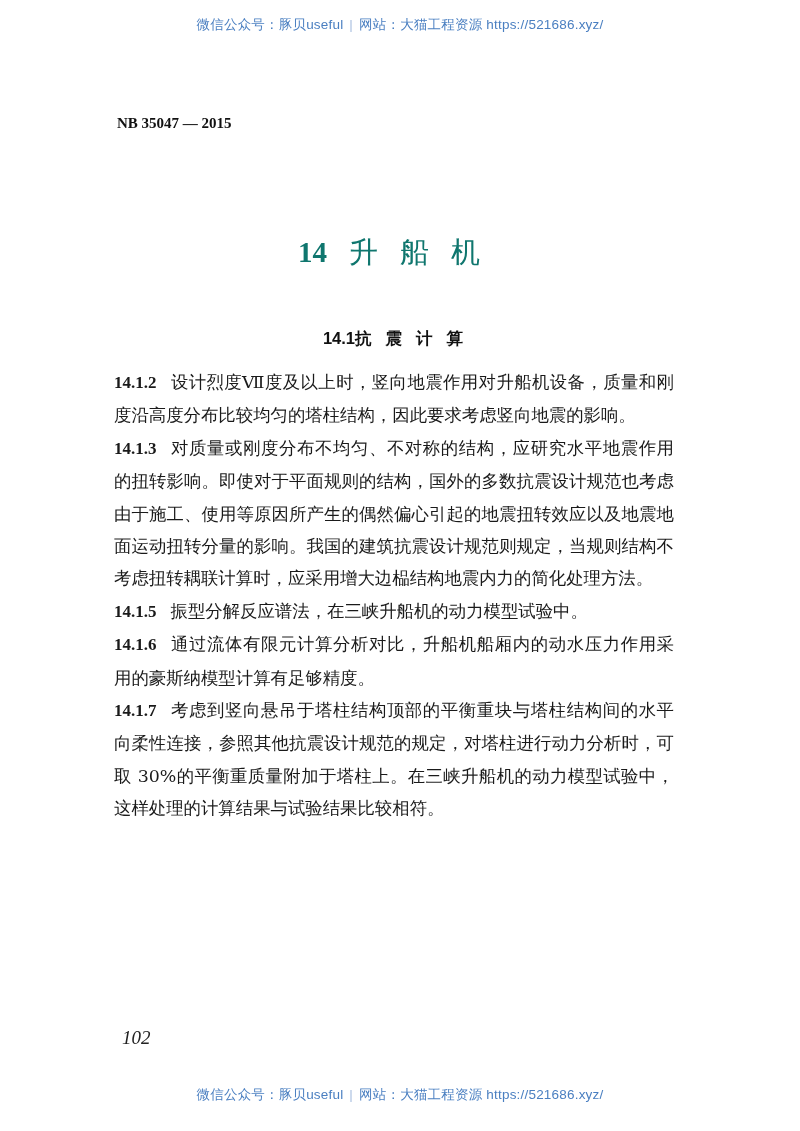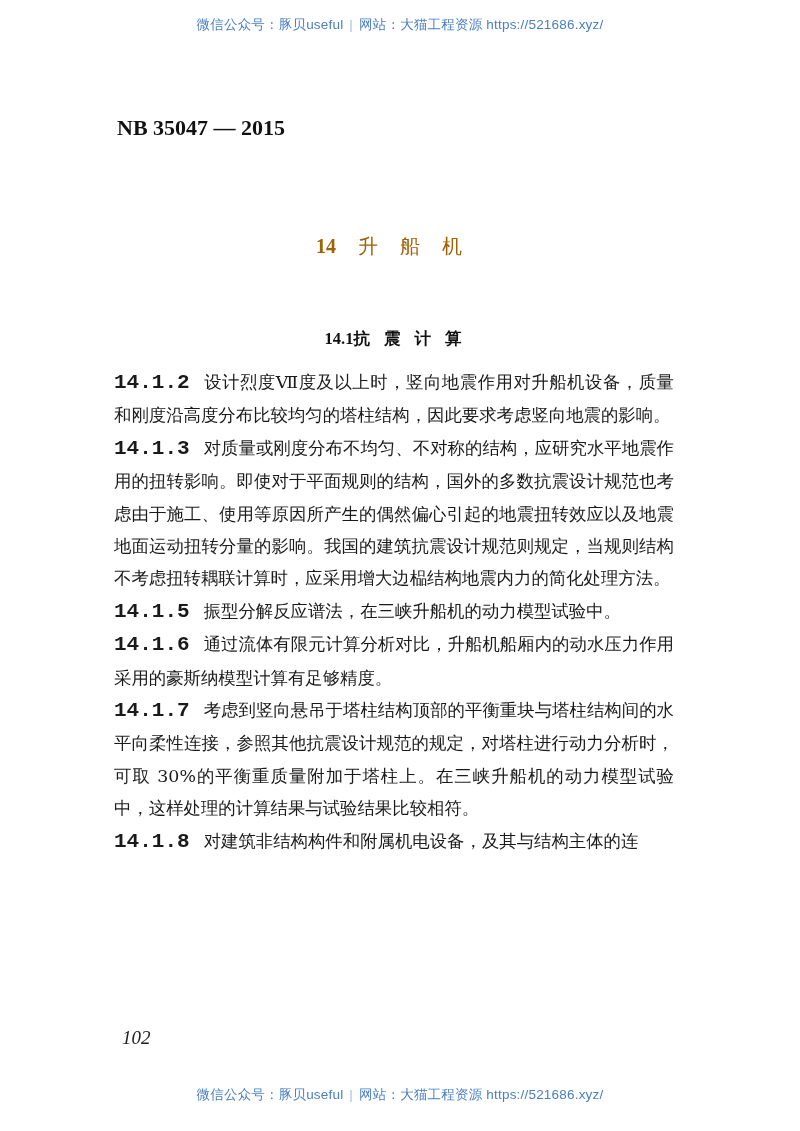--- a/index.html
+++ b/index.html
@@ -4,33 +4,33 @@
 <style>
   html, body { margin: 0; padding: 0; background: #ffffff; }
   body { width: 800px; height: 1131px; position: relative; overflow: hidden;
          font-family: "DejaVu Serif", "Liberation Serif", serif; color: #1a1a1a; }
   .watermark { position: absolute; left: 0; width: 800px; text-align: center;
                font-size: 13.5px; color: #4a7fc1; font-family: Liberation Sans, sans-serif; letter-spacing: 0.2px; }
   .watermark .sep { color: #a9c0e0; margin: 0 6px; }
   .wm-top { top: 16px; }
   .wm-bottom { top: 1086px; }
   .std-code { position: absolute; left: 117px; top: 115px; font-family: "Liberation Serif", serif;
-              font-weight: bold; font-size: 22px; color: #111; }
+              font-weight: bold; font-size: 15px; color: #111; }
   .chapter { position: absolute; left: 0; width: 800px; top: 233px; text-align: center;
-             font-size: 20px; color: #a16207; }
+             font-size: 29px; color: #0f766e; }
   .chapter .num { font-family: "Liberation Serif", serif; font-weight: bold; margin-right: 22px; }
   .chapter .t { letter-spacing: 22px; }
   .section { position: absolute; left: 0; width: 800px; top: 328px; text-align: center;
              font-size: 16.5px; font-weight: bold; color: #111; }
-  .section .num { font-family: Liberation Serif, serif; margin-right: 0; }
+  .section .num { font-family: Liberation Sans, sans-serif; margin-right: 0; }
   .section .t { letter-spacing: 14px; }
   .content { position: absolute; left: 114px; top: 366px; width: 560px;
              font-size: 17.4px; line-height: 32.4px; text-align: justify; }
   .clause { margin: 0; }
-  .clause .cn { font-family: Liberation Mono, monospace; font-weight: bold; font-size: 21px; margin-right: 14px; }
+  .clause .cn { font-family: Liberation Serif, serif; font-weight: bold; font-size: 17px; margin-right: 14px; }
   .page-num { position: absolute; left: 122px; top: 1027px; font-family: "Liberation Serif", serif;
               font-style: italic; font-size: 19px; color: #222; }
 </style>
 </head>
 <body>
 
 <div class="watermark wm-top">
   <span>微信公众号：豚贝useful</span><span class="sep">|</span><span>网站：大猫工程资源 https://521686.xyz/</span>
 </div>
 
@@ -43,20 +43,19 @@
 <div class="section">
   <span class="num">14.1</span><span class="t">抗震计算</span>
 </div>
 
 <div class="content">
   <p class="clause"><span class="cn">14.1.2</span><span>设计烈度Ⅶ度及以上时，竖向地震作用对升船机设备，质量和刚度沿高度分布比较均匀的塔柱结构，因此要求考虑竖向地震的影响。</span></p>
   <p class="clause"><span class="cn">14.1.3</span><span>对质量或刚度分布不均匀、不对称的结构，应研究水平地震作用的扭转影响。即使对于平面规则的结构，国外的多数抗震设计规范也考虑由于施工、使用等原因所产生的偶然偏心引起的地震扭转效应以及地震地面运动扭转分量的影响。我国的建筑抗震设计规范则规定，当规则结构不考虑扭转耦联计算时，应采用增大边榀结构地震内力的简化处理方法。</span></p>
   <p class="clause"><span class="cn">14.1.5</span><span>振型分解反应谱法，在三峡升船机的动力模型试验中。</span></p>
   <p class="clause"><span class="cn">14.1.6</span><span>通过流体有限元计算分析对比，升船机船厢内的动水压力作用采用的豪斯纳模型计算有足够精度。</span></p>
   <p class="clause"><span class="cn">14.1.7</span><span>考虑到竖向悬吊于塔柱结构顶部的平衡重块与塔柱结构间的水平向柔性连接，参照其他抗震设计规范的规定，对塔柱进行动力分析时，可取 30%的平衡重质量附加于塔柱上。在三峡升船机的动力模型试验中，这样处理的计算结果与试验结果比较相符。</span></p>
-  <p class="clause"><span class="cn">14.1.8</span><span>对建筑非结构构件和附属机电设备，及其与结构主体的连</span></p>
 </div>
 
 <div class="page-num">102</div>
 
 <div class="watermark wm-bottom">
   <span>微信公众号：豚贝useful</span><span class="sep">|</span><span>网站：大猫工程资源 https://521686.xyz/</span>
 </div>
 
 </body></html>

